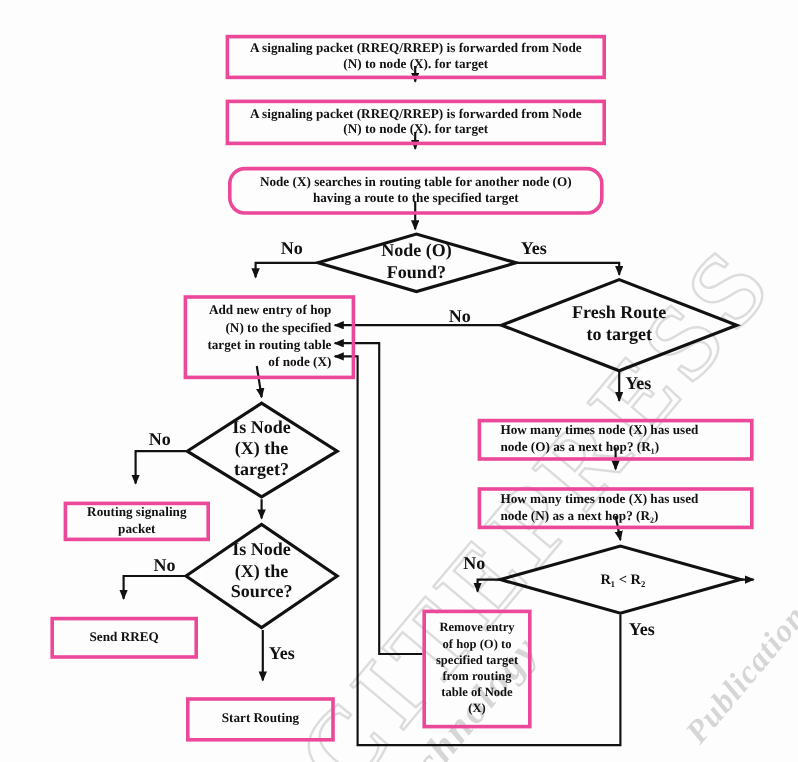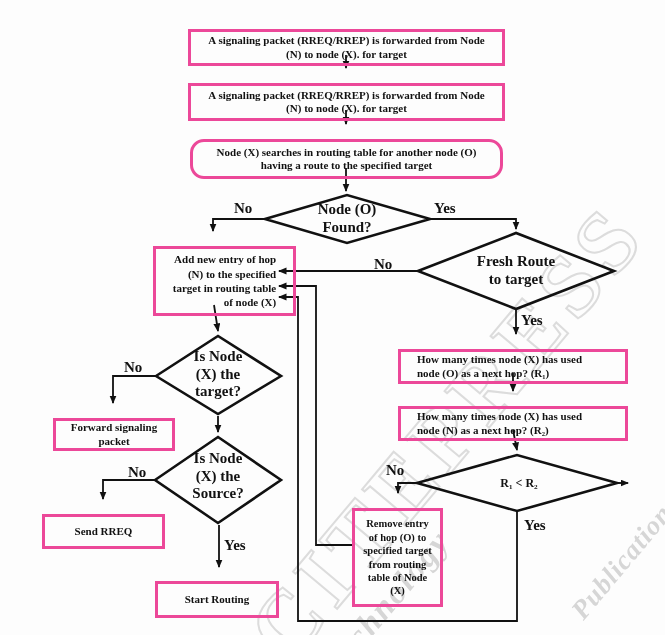--- a/index.html
+++ b/index.html
@@ -97,21 +97,21 @@
   <div class="node left" style="left:398px;top:338px;width:230px;height:35px;">How many times node (X) has used
 node (O) as a next hop? (R₁)</div>
   <div class="node left" style="left:398px;top:395px;width:230px;height:35px;">How many times node (X) has used
 node (N) as a next hop? (R₂)</div>
   <div class="node" style="left:352px;top:497px;width:91px;height:99px;font-size:10.5px;line-height:1.28;">Remove entry
 of hop (O) to
 specified target
 from routing
 table of Node
 (X)</div>
-  <div class="node" style="left:53px;top:407px;width:122px;height:33px;">Forward signaling
+  <div class="node" style="left:53px;top:407px;width:122px;height:33px;">Routing signaling
 packet</div>
   <div class="node" style="left:42px;top:503px;width:123px;height:35px;">Send RREQ</div>
   <div class="node" style="left:155px;top:570px;width:124px;height:37px;">Start Routing</div>
 
   <div class="dlabel" style="left:347px;top:219px;">Node (O)
 Found?</div>
   <div class="dlabel" style="left:516px;top:271px;">Fresh Route
 to target</div>
   <div class="dlabel" style="left:519px;top:483px;font-size:12px;">R₁ &lt; R₂</div>
   <div class="dlabel" style="left:218px;top:375px;">Is Node

